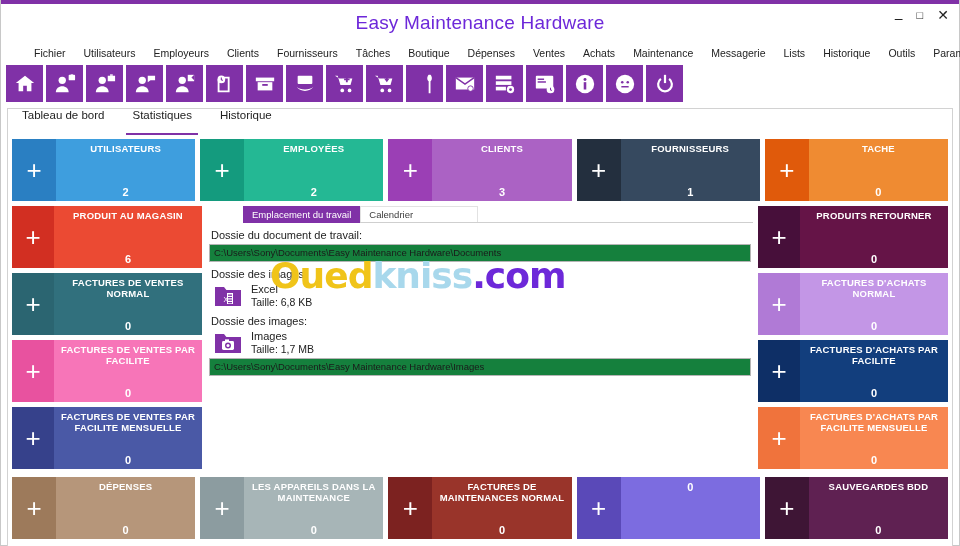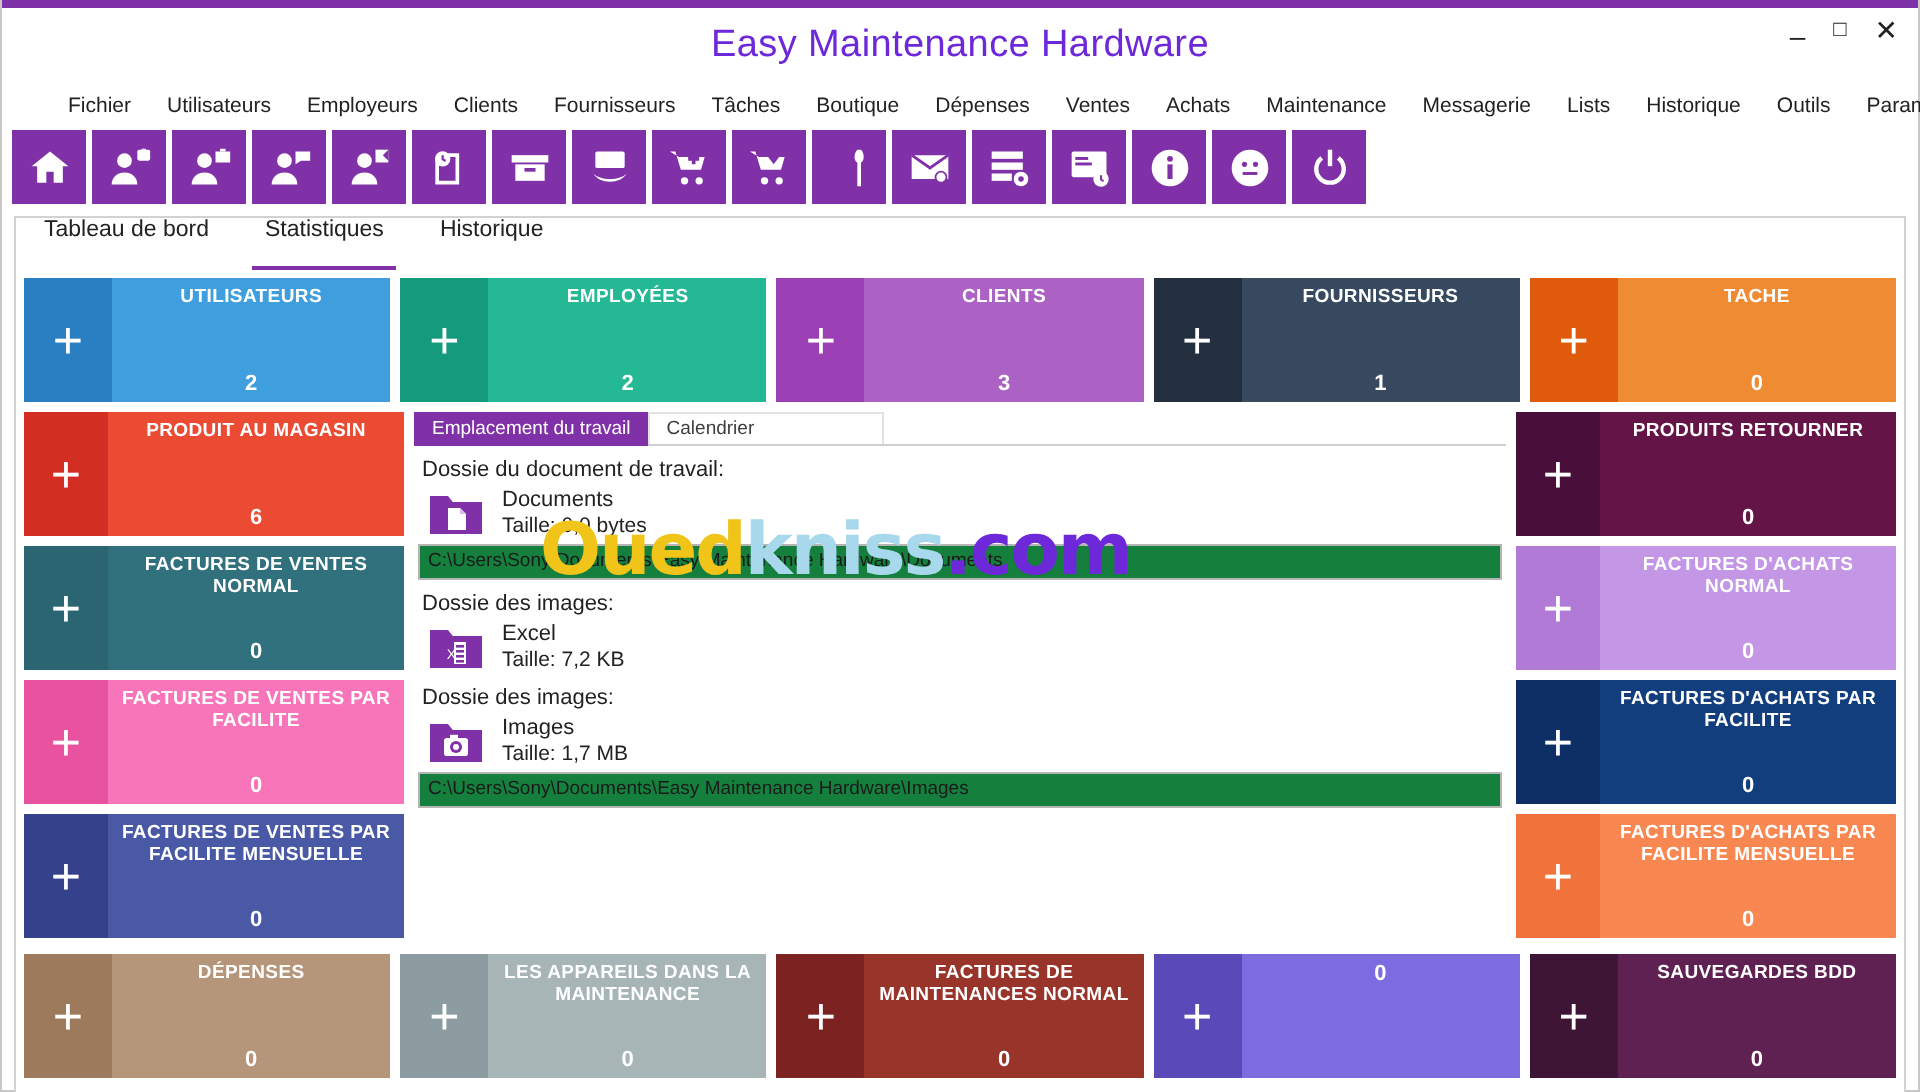--- a/index.html
+++ b/index.html
@@ -113,21 +113,21 @@
   }
   .tile .tcount{font-size:11px;font-weight:bold;}
   .col .tile{height:62px;flex:0 0 62px;}
   .col .tile .plus{width:42px;flex:0 0 42px;}
   
   .center{
     flex:1 1 auto;position:relative;background:#fff;
     padding:0;
   }
   .c-tabs{display:flex;align-items:flex-start;height:16px;
-          border-bottom:1px solid #cfcfcf;}
+          border-bottom:1px solid #cfcfcf;margin-left:36px;}
   .c-tab{
     font-size:9.5px;padding:2px 8px 2px 8px;color:#444;
     border:1px solid transparent;
   }
   .c-tab.active{background:#8031a7;color:#fff;}
   .c-tab.inactive{color:#3d3d3d;border:1px solid #e2e2e2;border-bottom:none;background:#fff;min-width:100px;}
   .c-sec{font-size:11px;color:#222;margin:6px 0 3px 4px;}
   .folderline{display:flex;align-items:center;gap:8px;margin:0 0 2px 6px;}
   .folderline .fname{font-size:11px;color:#222;line-height:13px;}
   .folderline .fsize{font-size:10.5px;color:#222;line-height:13px;}
@@ -437,33 +437,20 @@
         <div class="watermark">
           <span class="wm-a">Oued</span><span class="wm-b">kniss</span><span class="wm-c">.com</span>
         </div>
 
         <div class="c-tabs">
           <div class="c-tab active">Emplacement du travail</div>
           <div class="c-tab inactive">Calendrier</div>
         </div>
 
         <div class="c-sec">Dossie du document de travail:</div>
-        <div class="folderline">
-          <div class="ficon">
-            <svg width="30" height="26" viewBox="0 0 30 26">
-              <path d="M2 4h9l2.4 3H28v16H2z" fill="#8031a7"></path>
-              <path d="M11 10h6l3 3v8h-9z" fill="#fff"></path>
-              <path d="M17 10l3 3h-3z" fill="#d9bde8"></path>
-            </svg>
-          </div>
-          <div>
-            <div class="fname">Documents</div>
-            <div class="fsize">Taille: 0,0 bytes</div>
-          </div>
-        </div>
         <div class="pathbar">
           <div class="ptext">C:\Users\Sony\Documents\Easy Maintenance Hardware\Documents</div>
           <div class="pbtn"></div>
         </div>
 
         <div class="c-sec">Dossie des images:</div>
         <div class="folderline">
           <div class="ficon">
             <svg width="30" height="26" viewBox="0 0 30 26">
               <path d="M2 4h9l2.4 3H28v16H2z" fill="#8031a7"></path>
@@ -471,21 +458,21 @@
               <rect x="10" y="10" width="4" height="11" fill="#8031a7"></rect>
               <text x="10.4" y="18.6" font-size="7" fill="#fff" font-family="Liberation Sans, sans-serif">X</text>
               <rect x="15" y="11.5" width="4" height="1.3" fill="#8031a7"></rect>
               <rect x="15" y="14" width="4" height="1.3" fill="#8031a7"></rect>
               <rect x="15" y="16.5" width="4" height="1.3" fill="#8031a7"></rect>
               <rect x="15" y="19" width="4" height="1.3" fill="#8031a7"></rect>
             </svg>
           </div>
           <div>
             <div class="fname">Excel</div>
-            <div class="fsize">Taille: 7,2 KB</div>
+            <div class="fsize">Taille: 6,8 KB</div>
           </div>
         </div>
 
         <div class="c-sec">Dossie des images:</div>
         <div class="folderline">
           <div class="ficon">
             <svg width="30" height="26" viewBox="0 0 30 26">
               <path d="M2 4h9l2.4 3H28v16H2z" fill="#8031a7"></path>
               <rect x="9" y="11" width="12" height="9" rx="1.4" fill="#fff"></rect>
               <rect x="12" y="9.4" width="4" height="2" fill="#fff"></rect>

